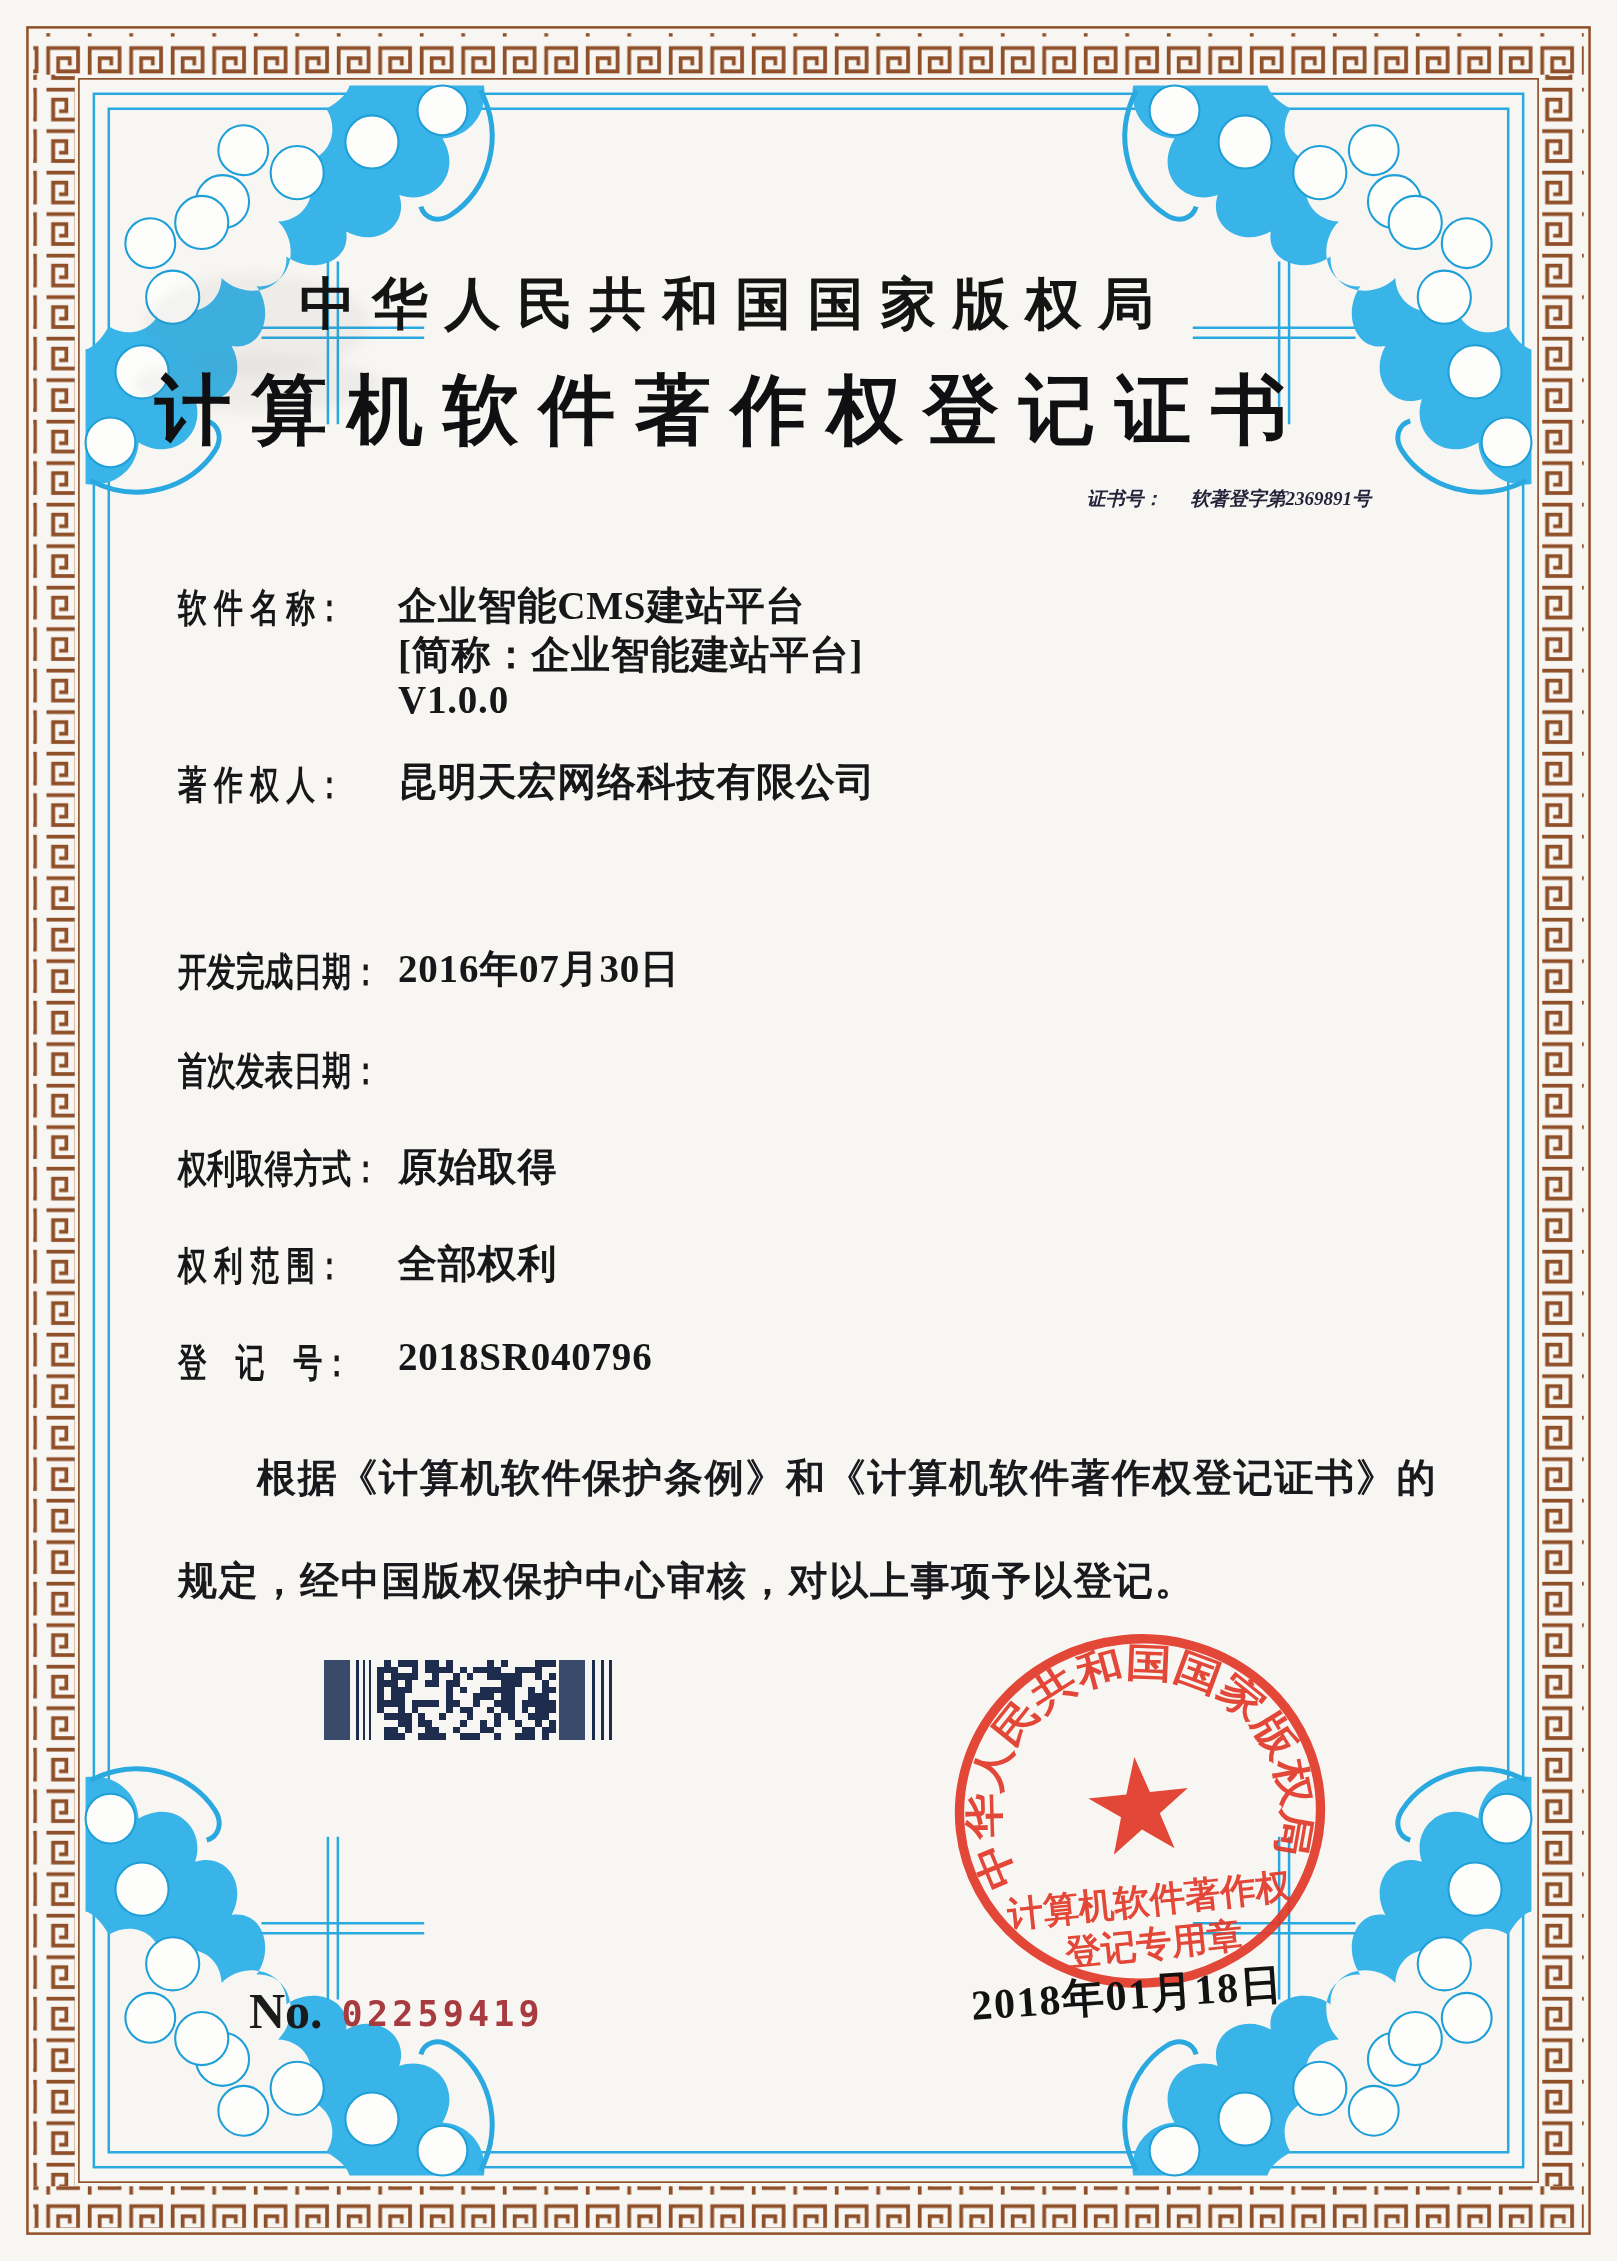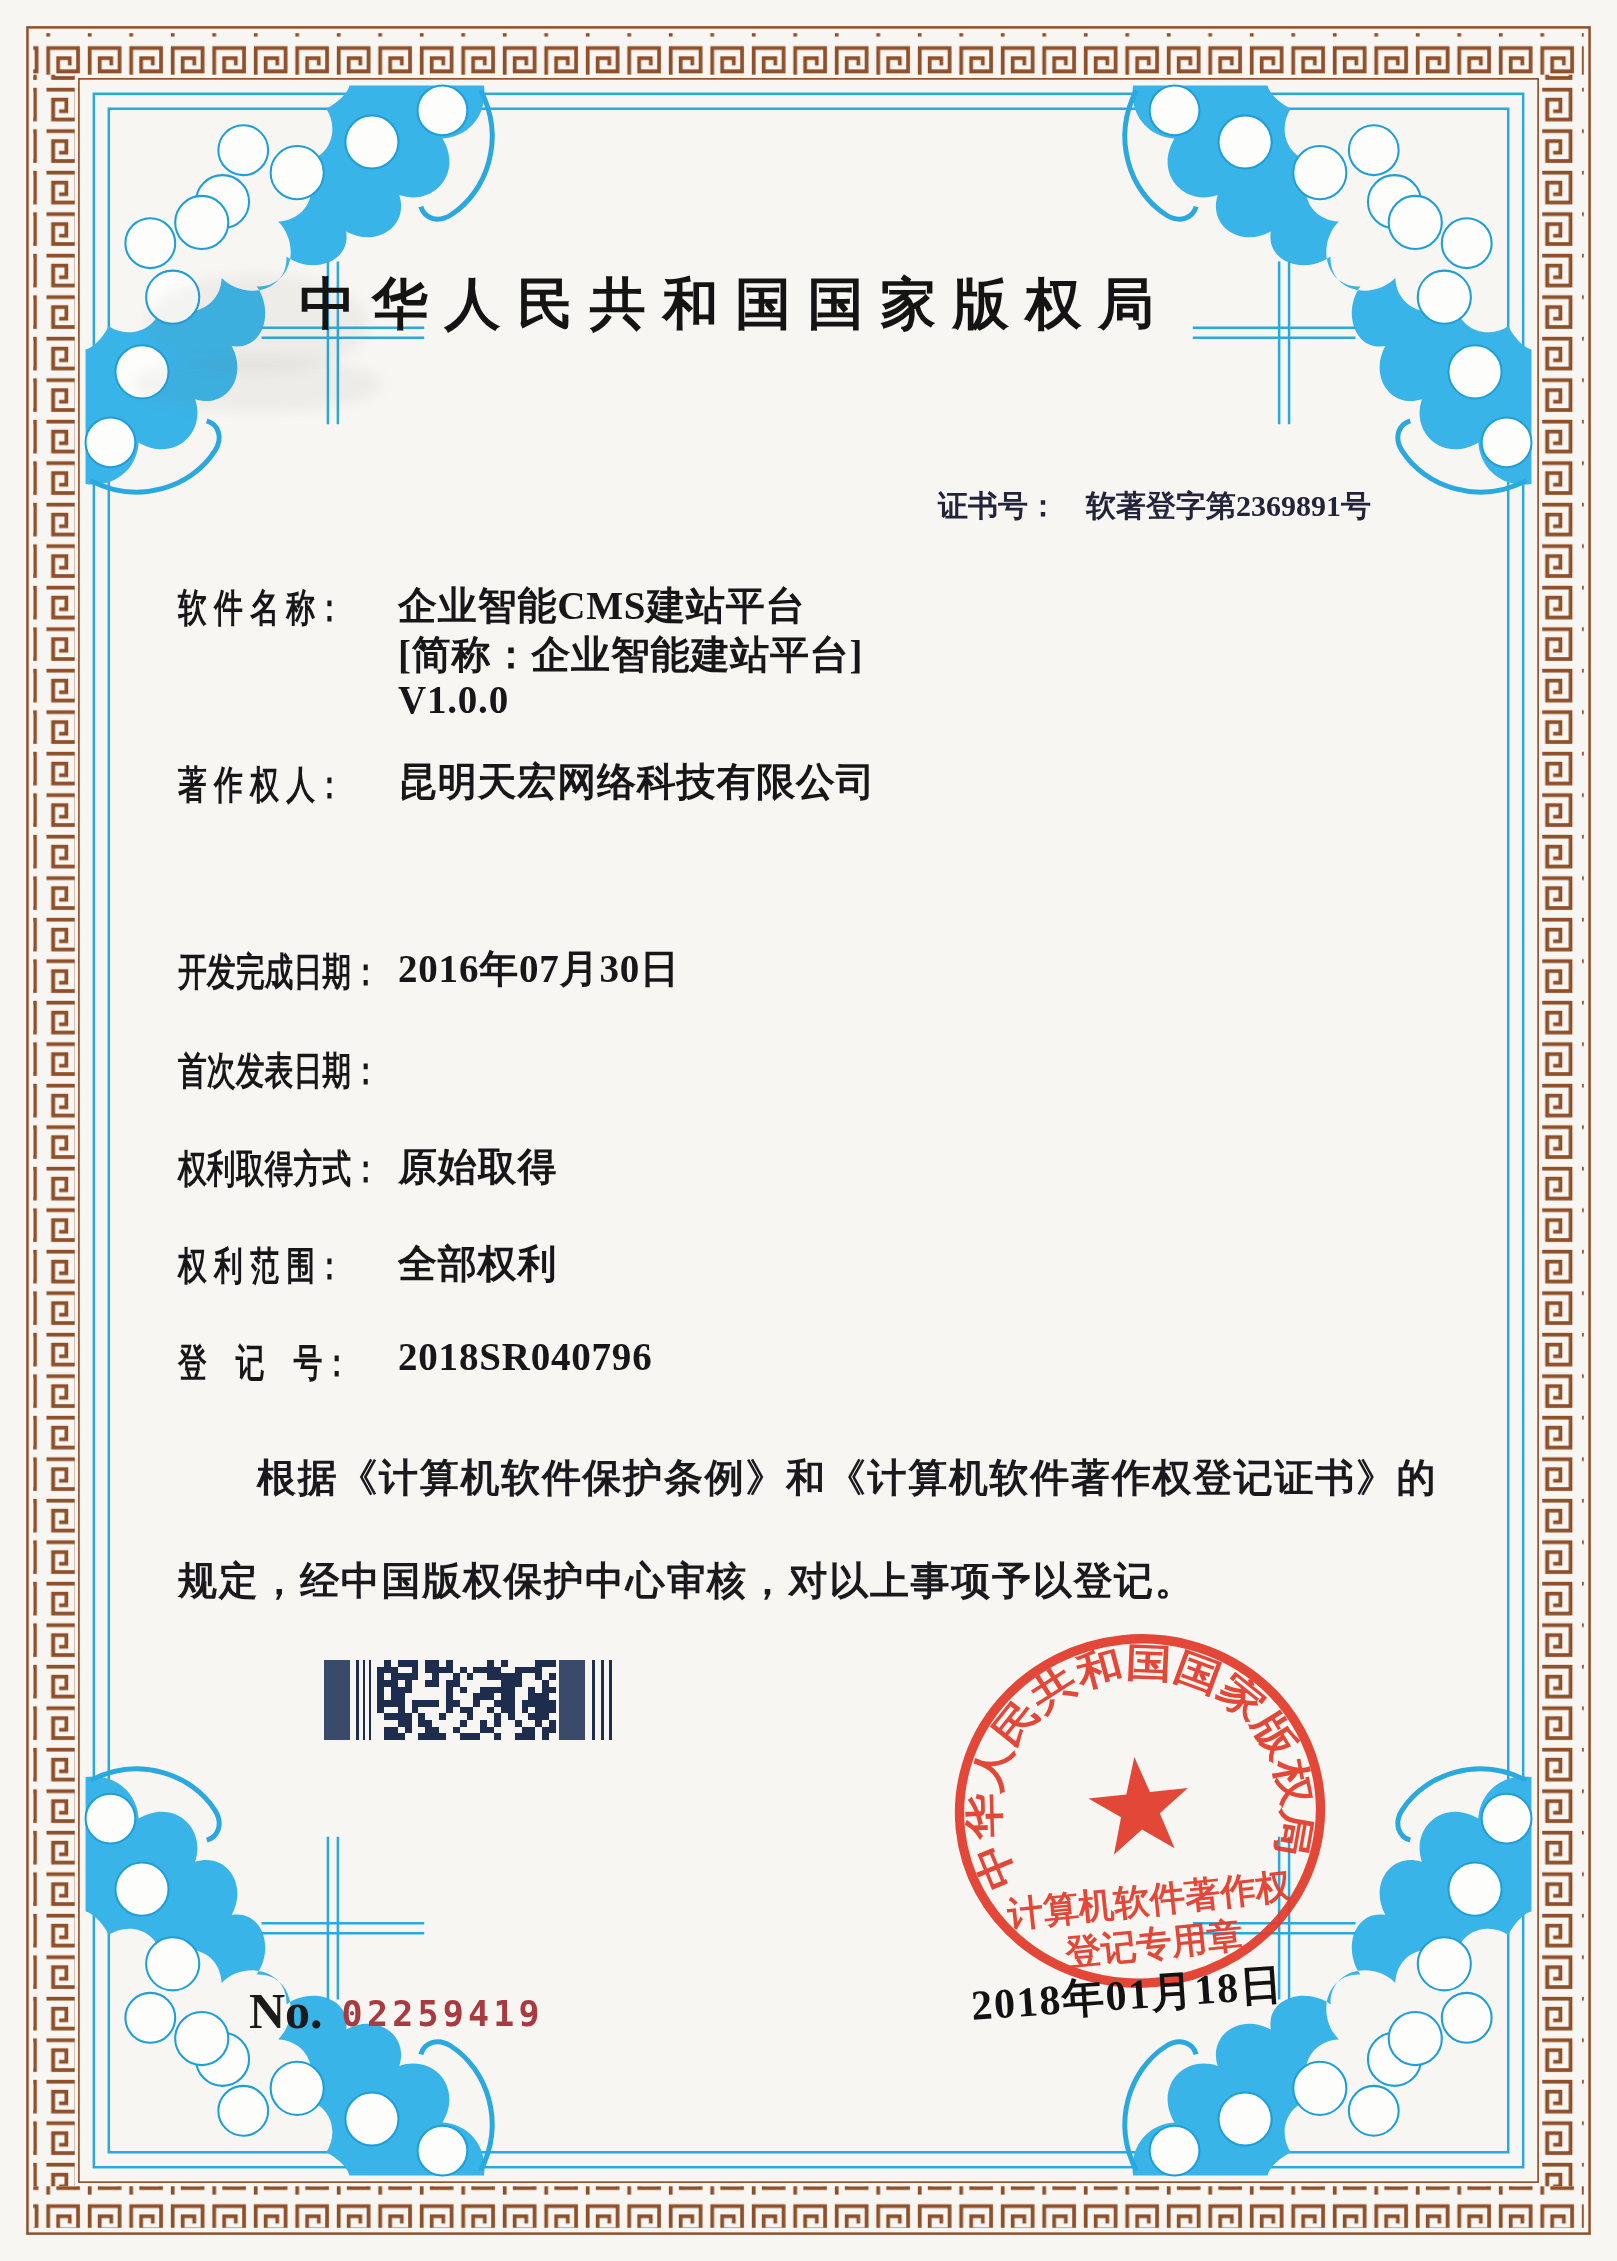--- a/index.html
+++ b/index.html
@@ -13,22 +13,22 @@
   .smudge{position:absolute;background:rgba(120,118,115,.07);border-radius:50%;filter:blur(5.8px);}
   .title1{
     position:absolute;top:267px;left:735px;transform:translateX(-50%);
     font-size:56px;font-weight:800;letter-spacing:16.6px;white-space:nowrap;color:#141414;
   }
   .title2{
     position:absolute;top:360px;left:731px;transform:translateX(-50%);
     font-size:76px;font-weight:800;letter-spacing:20px;white-space:nowrap;color:#101012;
   }
   .certno{
-    position:absolute;top:486px;right:246px;font-size:30px;font-weight:700;
-    white-space:nowrap;color:#23233a;
+    position:absolute;top:486px;right:246px;font-size:19px;font-weight:700;
+    white-space:nowrap;color:#23233a;font-style:italic;
   }
   .certno .gap{display:inline-block;width:28px;}
   .lbl{
     position:absolute;left:178px;font-size:39px;font-weight:700;white-space:pre;
     transform:scaleX(.74);transform-origin:0 50%;color:#17171a;
   }
   .val{
     position:absolute;left:398px;font-size:39px;font-weight:700;white-space:nowrap;
     letter-spacing:0.8px;color:#17171a;
   }
@@ -96,20 +96,21 @@
     <use href="#corner" transform="translate(103,103)"></use>
     <use href="#corner" transform="translate(1845,103) scale(-1,1)"></use>
     <use href="#corner" transform="translate(103,2621) scale(1,-1)"></use>
     <use href="#corner" transform="translate(1845,2621) scale(-1,-1)"></use>
   </svg>
 
   <div class="smudge" style="left:145px;top:274px;width:224px;height:100px;"></div>
   <div class="smudge" style="left:133px;top:357px;width:249px;height:55px;"></div>
 
   <div class="title1">中华人民共和国国家版权局</div>
+  <div class="title2">计算机软件著作权登记证书</div>
 
   <div class="certno"><span>证书号：</span><span class="gap"></span><span>软著登字第2369891号</span></div>
 
   <span class="lbl" style="top:581px">软 件 名 称：</span>
   <span class="val" style="top:579px">企业智能CMS建站平台</span>
   <span class="val" style="top:628px">[简称：企业智能建站平台]</span>
   <span class="val" style="top:677px">V1.0.0</span>
 
   <span class="lbl" style="top:758px">著 作 权 人：</span>
   <span class="val" style="top:755px">昆明天宏网络科技有限公司</span>

